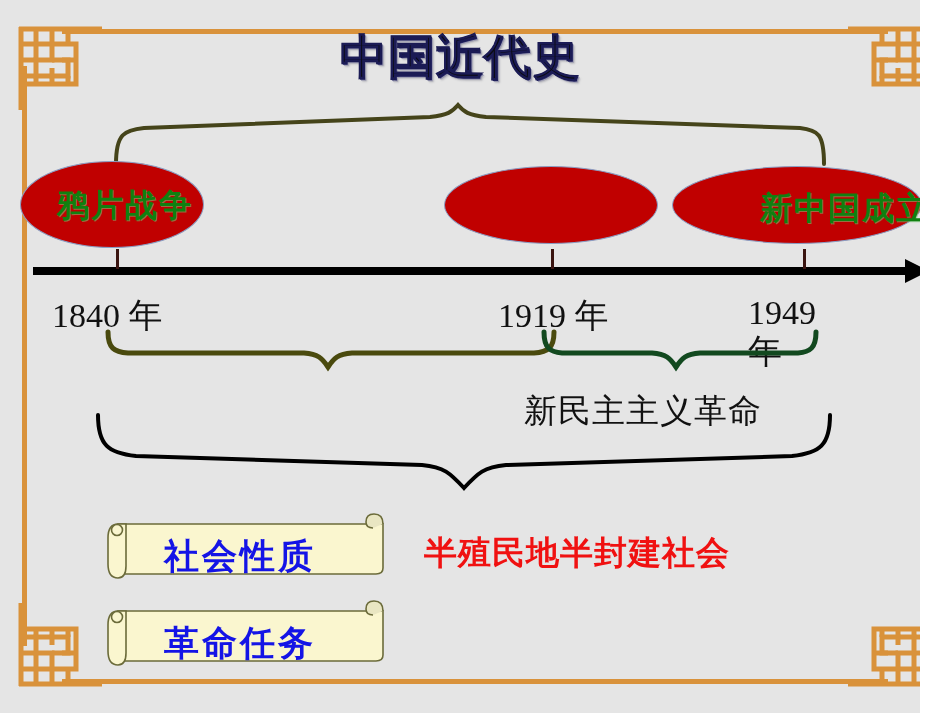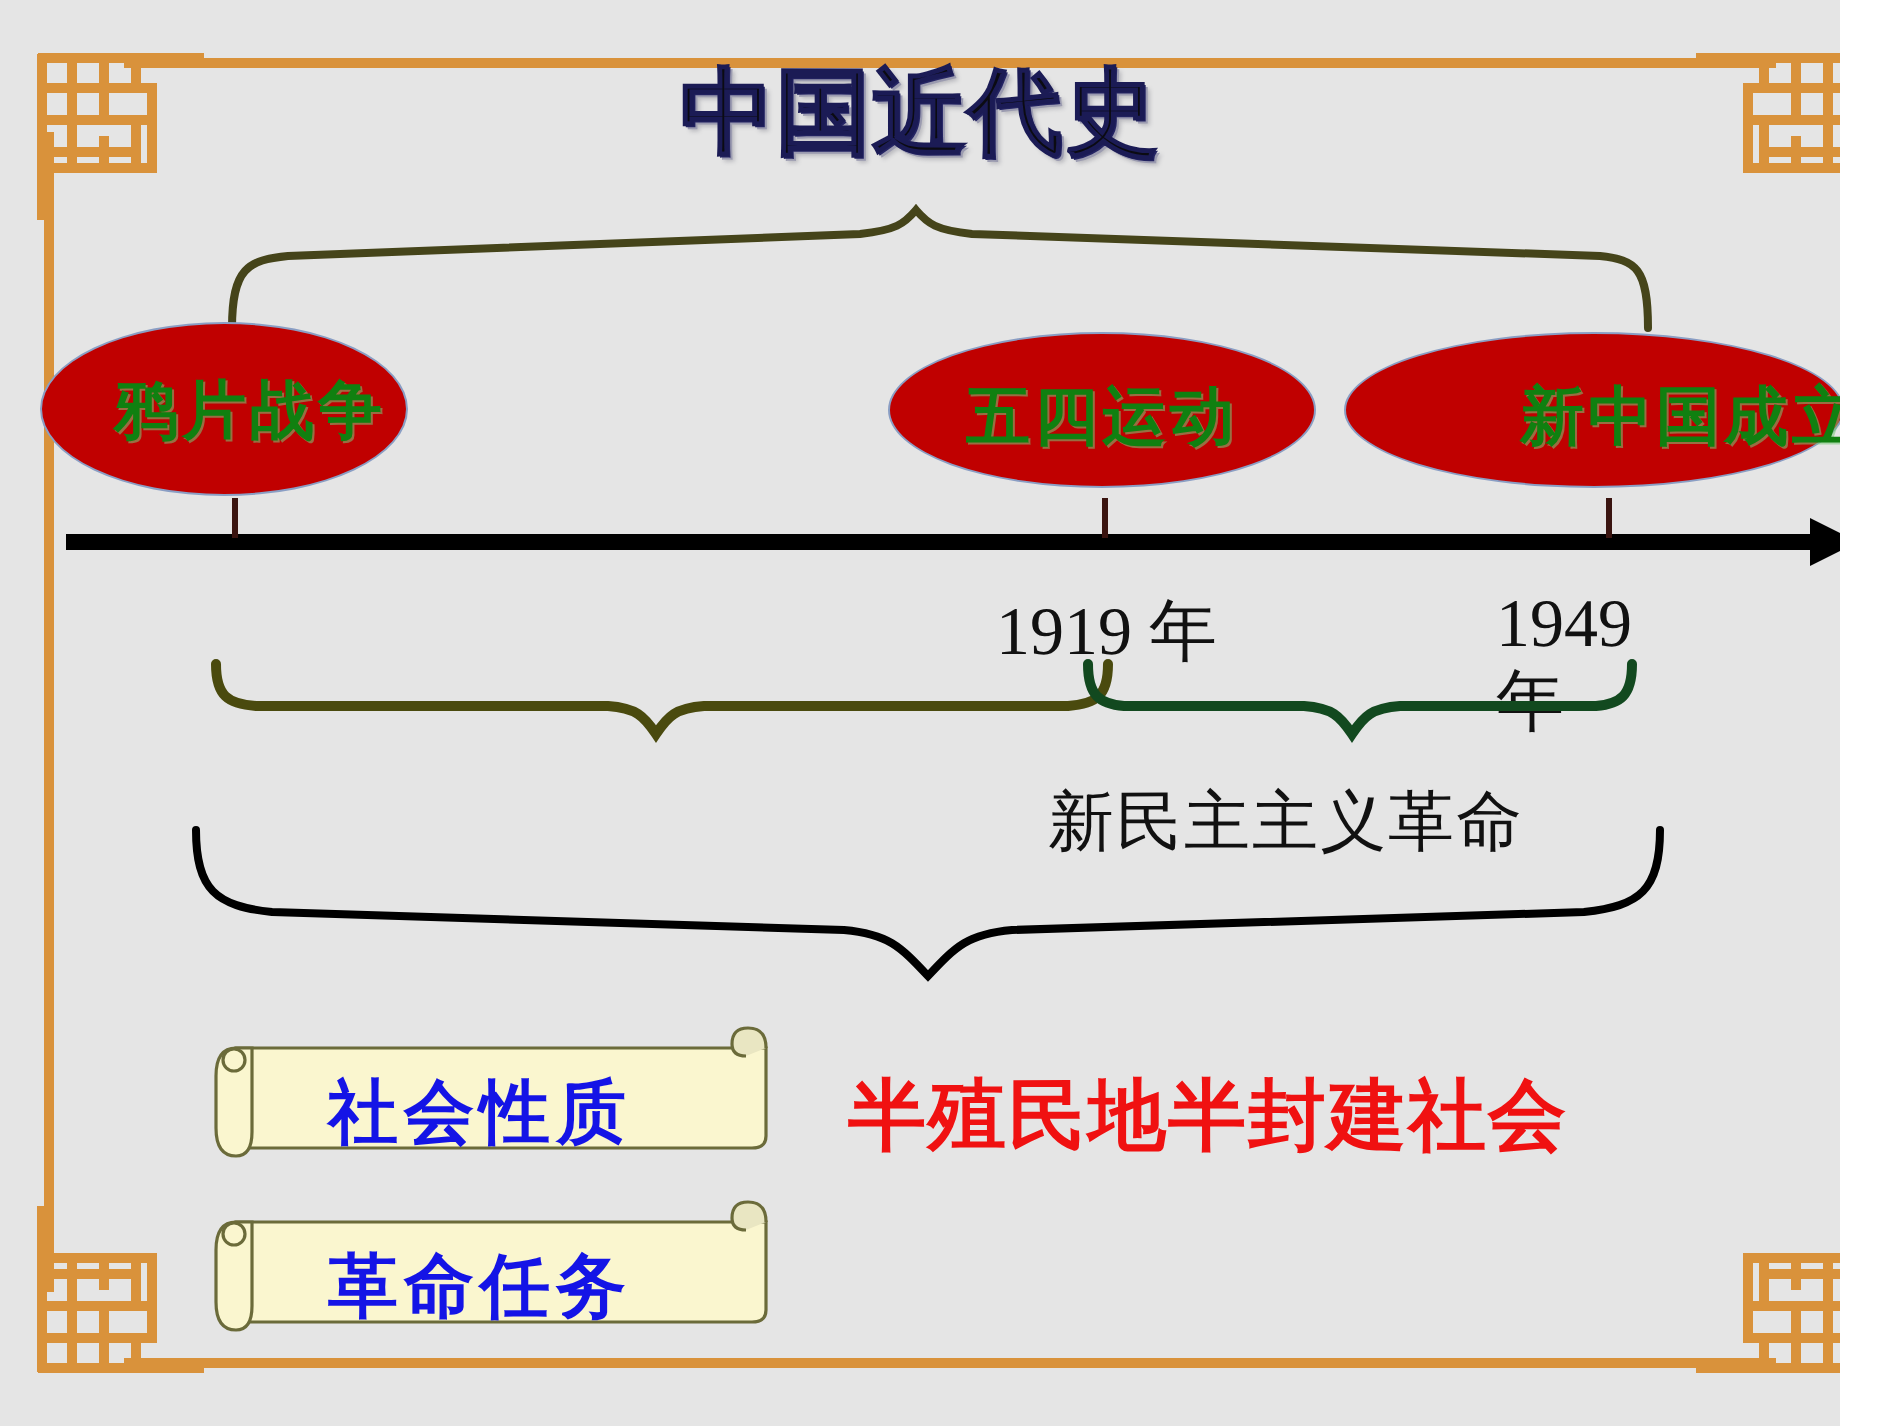--- a/index.html
+++ b/index.html
@@ -130,21 +130,21 @@
     font-weight: bold;
     font-size: 35px;
     color: #1414E6;
     white-space: nowrap;
     letter-spacing: 3px;
   }
   .answer {
     position: absolute;
     font-family: "DejaVu Sans", sans-serif;
     font-weight: bold;
-    font-size: 39px;
+    font-size: 33px;
     color: #F01111;
     white-space: nowrap;
     letter-spacing: 1px;
   }
 </style>
 </head>
 <body>
 
 <div id="slide">
 
@@ -234,31 +234,31 @@
 
   <svg class="brace-svg" style="left:100px; top:104px; width:730px; height:62px;" viewBox="0 0 730 62">
     <path d="M16,60 C16,30 24,26 44,24 L330,13 C348,11 352,8 358,1
              C364,8 368,11 386,13 L700,24 C718,26 724,30 724,60" fill="none" stroke="#45441a" stroke-width="4" stroke-linecap="round"></path>
   </svg>
 
   <div class="ellipse" style="left:20px; top:161px; width:182px; height:85px;"></div>
   <div class="ell-label" style="left:57px; top:184px;">鸦片战争</div>
 
   <div class="ellipse" style="left:444px; top:166px; width:212px; height:76px;"></div>
-  <div class="ell-label" style="left:483px; top:187px;">五四运动</div>
 
   <div class="ellipse" style="left:672px; top:166px; width:248px; height:76px;"></div>
   <div class="ell-label" style="left:712px; top:187px;margin-left:48px;">新中国成立</div>
 
   <div class="axis-line"></div>
   <div class="axis-arrow"></div>
   <div class="tick" style="left:116px;"></div>
   <div class="tick" style="left:551px;"></div>
   <div class="tick" style="left:803px;"></div>
 
+  <div class="year" style="left:52px;  top:293px;">1840 年</div>
   <div class="year" style="left:498px; top:293px;">1919 年</div>
   <div class="year wrap" style="left:748px; top:293px;">1949 年</div>
 
   <svg class="brace-svg" style="left:104px; top:330px; width:460px; height:40px;" viewBox="0 0 460 40">
     <path d="M4,2 C4,18 10,22 24,23 L200,23 C214,24 218,28 224,37
              C230,28 234,24 248,23 L430,23 C444,22 450,18 450,2" fill="none" stroke="#4a4a0e" stroke-width="5" stroke-linecap="round"></path>
   </svg>
 
   <svg class="brace-svg" style="left:540px; top:330px; width:285px; height:40px;" viewBox="0 0 285 40">
     <path d="M4,2 C4,18 10,22 22,23 L112,23 C126,24 130,28 136,37

